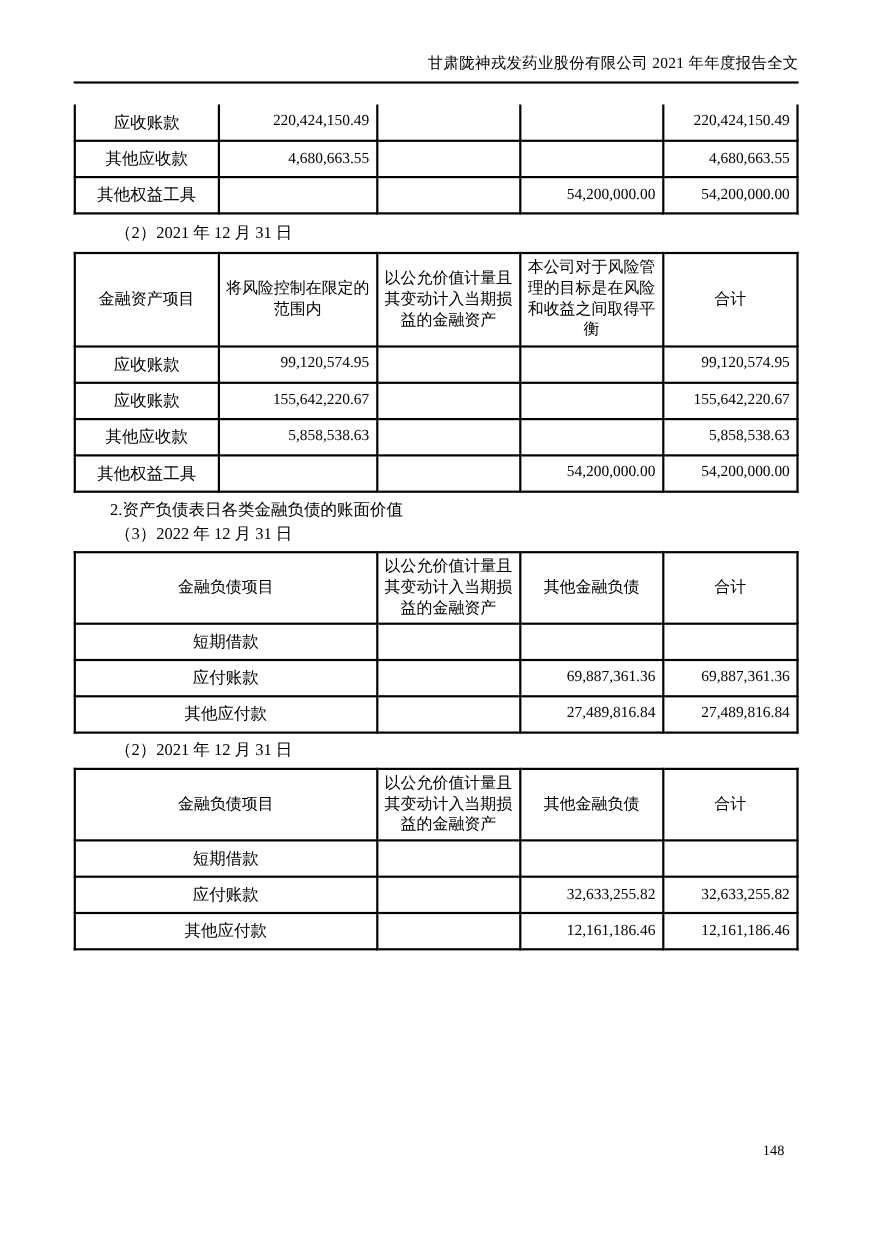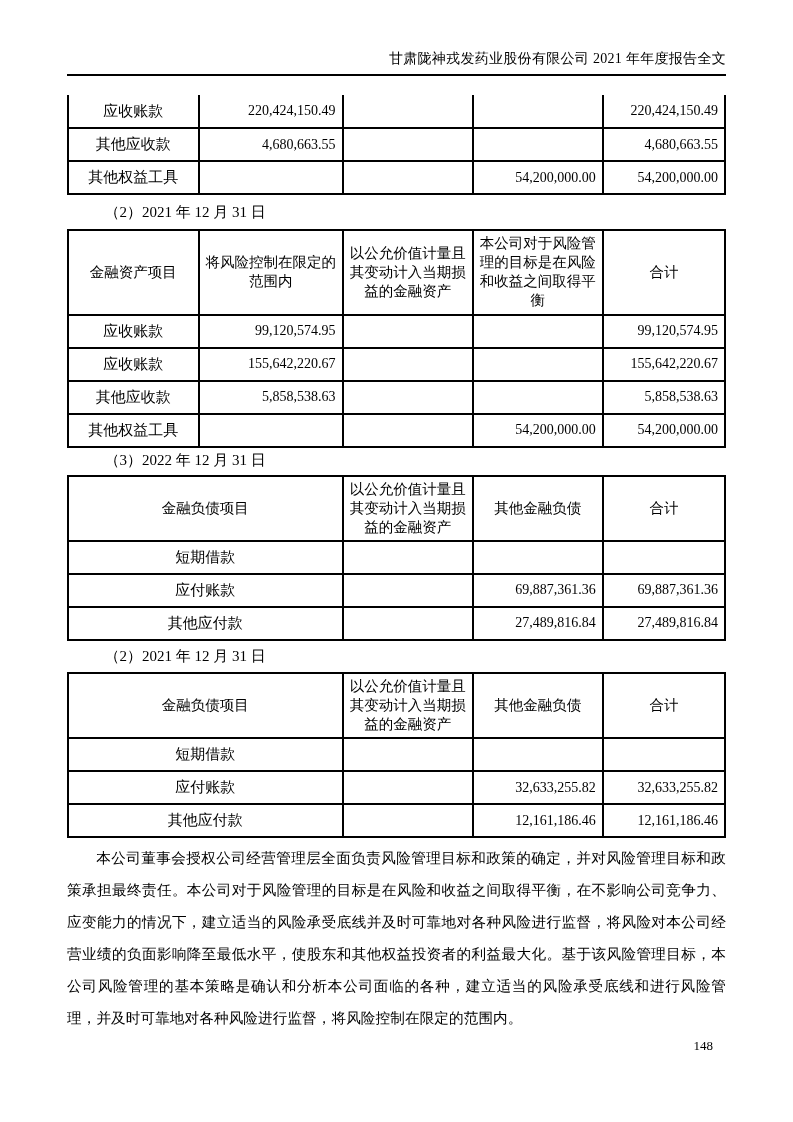--- a/index.html
+++ b/index.html
@@ -172,20 +172,21 @@
         <tr>
           <td class="c-label">其他权益工具</td>
           <td class="c-num"></td>
           <td class="c-num"></td>
           <td class="c-num">54,200,000.00</td>
           <td class="c-num">54,200,000.00</td>
         </tr>
       </tbody>
     </table>
 
+    <div class="sec-heading num-heading">2.资产负债表日各类金融负债的账面价值</div>
     <div class="sec-heading sub2">（3）2022 年 12 月 31 日</div>
 
     <table class="fin-table">
       <colgroup>
         <col style="width:41.8%">
           <col style="width:19.8%">
           <col style="width:19.8%">
           <col style="width:18.6%">
       </colgroup>
       <tbody>
@@ -246,18 +247,17 @@
         </tr>
         <tr>
           <td class="c-label">其他应付款</td>
           <td class="c-num"></td>
           <td class="c-num">12,161,186.46</td>
           <td class="c-num">12,161,186.46</td>
         </tr>
       </tbody>
     </table>
 
-    <div class="risk-paragraph">本公司董事会授权公司经营管理层全面负责风险管理目标和政策的确定，并对风险管理目标和政策承担最终责任。本公司对于风险管理的目标是在风险和收益之间取得平衡，在不影响公司竞争力、应变能力的情况下，建立适当的风险承受底线并及时可靠地对各种风险进行监督，将风险对本公司经营业绩的负面影响降至最低水平，使股东和其他权益投资者的利益最大化。基于该风险管理目标，本公司风险管理的基本策略是确认和分析本公司面临的各种，建立适当的风险承受底线和进行风险管理，并及时可靠地对各种风险进行监督，将风险控制在限定的范围内。</div>
 
   </div>
 
   <div class="page-number">148</div>
 </div>
 
 </body></html>

